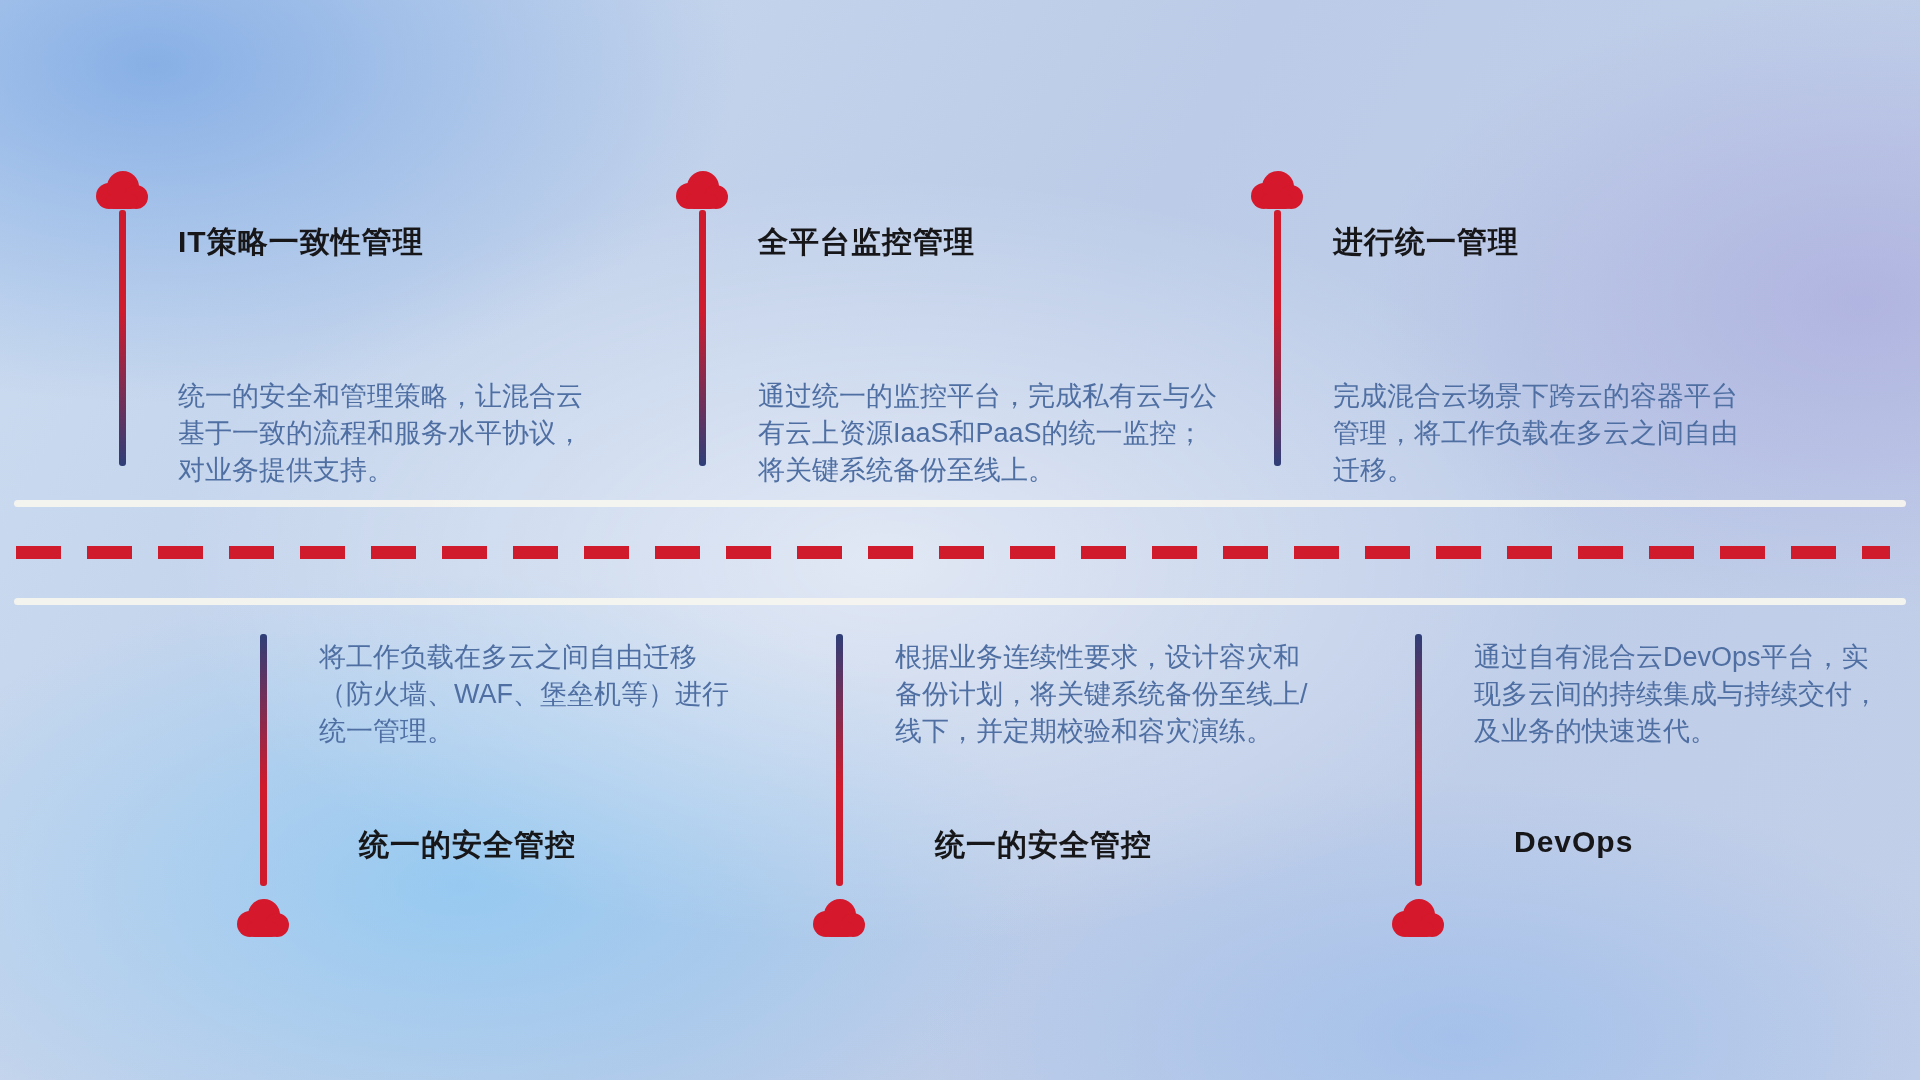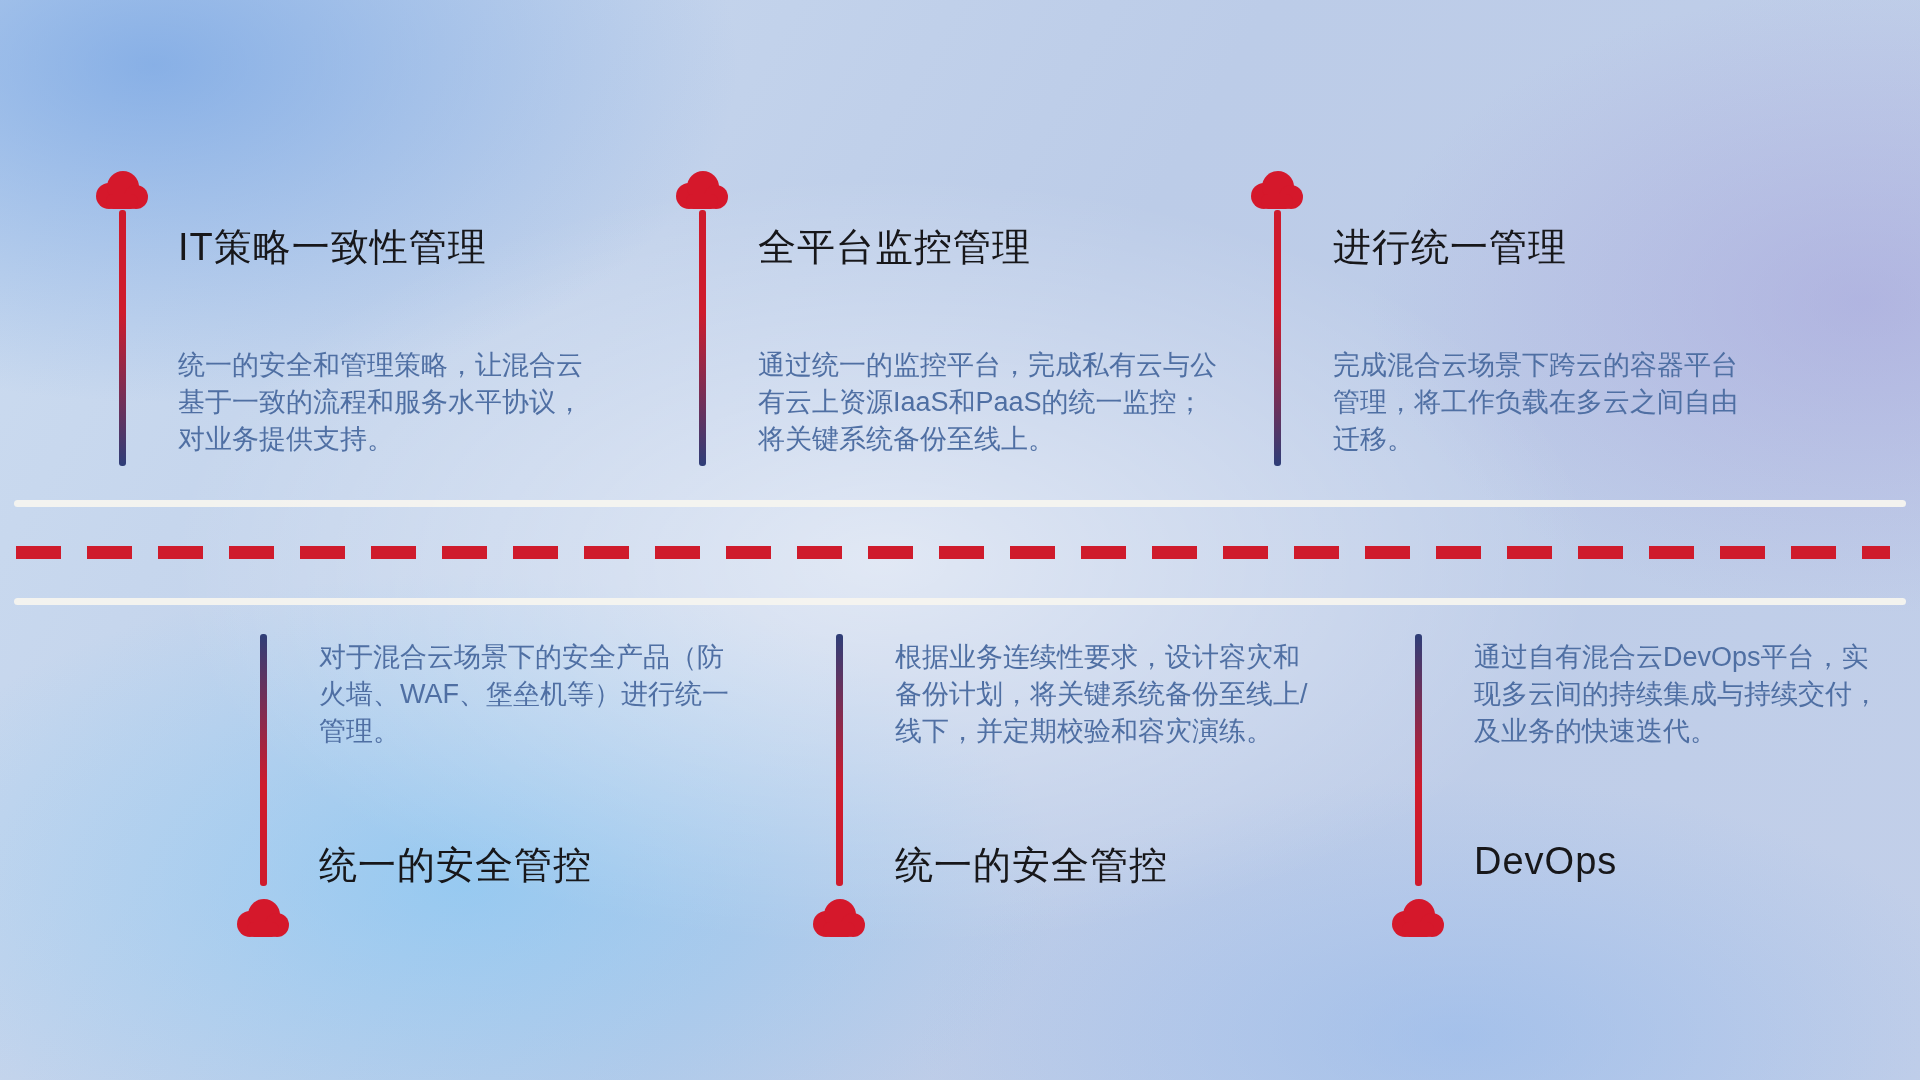--- a/index.html
+++ b/index.html
@@ -81,38 +81,38 @@
     left: -29px;
   }
   .item.top-row .cloud-svg    { top: 0; }
   .item.bottom-row .cloud-svg { top: 264px; }
 
   .item-title {
     position: absolute;
     margin: 0;
     left: 56px;
     white-space: nowrap;
-    font-size: 38px;
-    font-weight: 400;
+    font-size: 30px;
+    font-weight: 700;
     color: var(--title-black, #17171a);
     letter-spacing: 1px;
   }
   .item.top-row .item-title    { top: 52px; }
-  .item.bottom-row .item-title { top: 206px; }
+  .item.bottom-row .item-title { top: 191px; margin-left: 40px; }
 
   .item-desc {
     position: absolute;
     margin: 0;
     left: 56px;
     width: var(--desc-w, 425px);
     font-size: 27px;
     line-height: 37px;
     color: var(--desc-blue, #4f6fa3);
   }
-  .item.top-row .item-desc    { top: 177px; }
+  .item.top-row .item-desc    { top: 208px; }
   .item.bottom-row .item-desc { top: 5px; }
 
   
   #t0 { left: 122px;  top: 170px; }
   #t1 { left: 702px;  top: 170px; }
   #t2 { left: 1277px; top: 170px; }
   #b0 { left: 263px;  top: 634px; }
   #b1 { left: 839px;  top: 634px; }
   #b2 { left: 1418px; top: 634px; }
 
@@ -169,21 +169,21 @@
     <div class="stem"></div>
     <h2 class="item-title">进行统一管理</h2>
     <p class="item-desc">完成混合云场景下跨云的容器平台管理，将工作负载在多云之间自由迁移。</p>
   </div>
 
   <div class="item bottom-row" id="b0">
     <div class="stem"></div>
     <svg class="cloud-svg" fill="#d5182b">
         <use href="#cloud-shape"></use>
       </svg>
-    <p class="item-desc">对于混合云场景下的安全产品（防火墙、WAF、堡垒机等）进行统一管理。</p>
+    <p class="item-desc">将工作负载在多云之间自由迁移（防火墙、WAF、堡垒机等）进行统一管理。</p>
     <h2 class="item-title">统一的安全管控</h2>
   </div>
 
   <div class="item bottom-row" id="b1">
     <div class="stem"></div>
     <svg class="cloud-svg" fill="#d5182b">
         <use href="#cloud-shape"></use>
       </svg>
     <p class="item-desc">根据业务连续性要求，设计容灾和备份计划，将关键系统备份至线上/线下，并定期校验和容灾演练。</p>
     <h2 class="item-title">统一的安全管控</h2>

